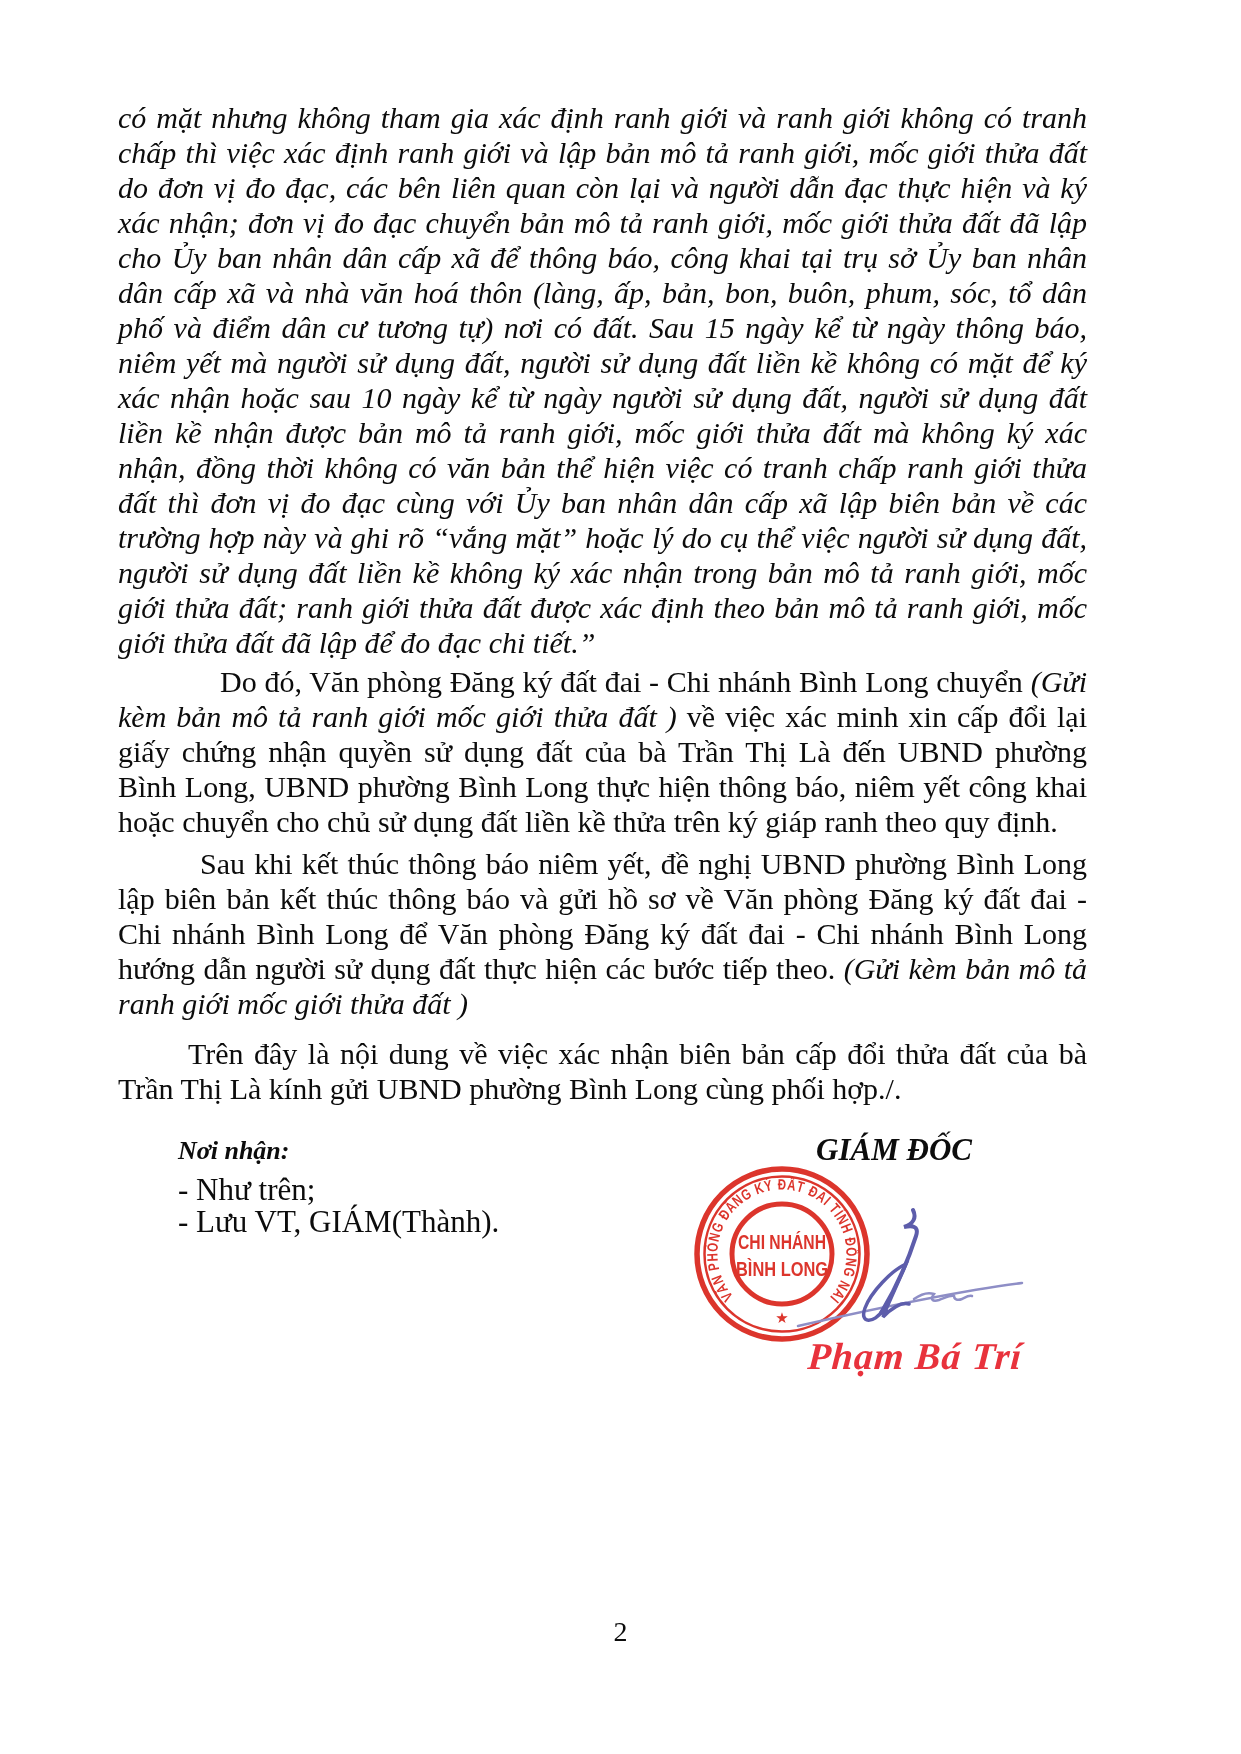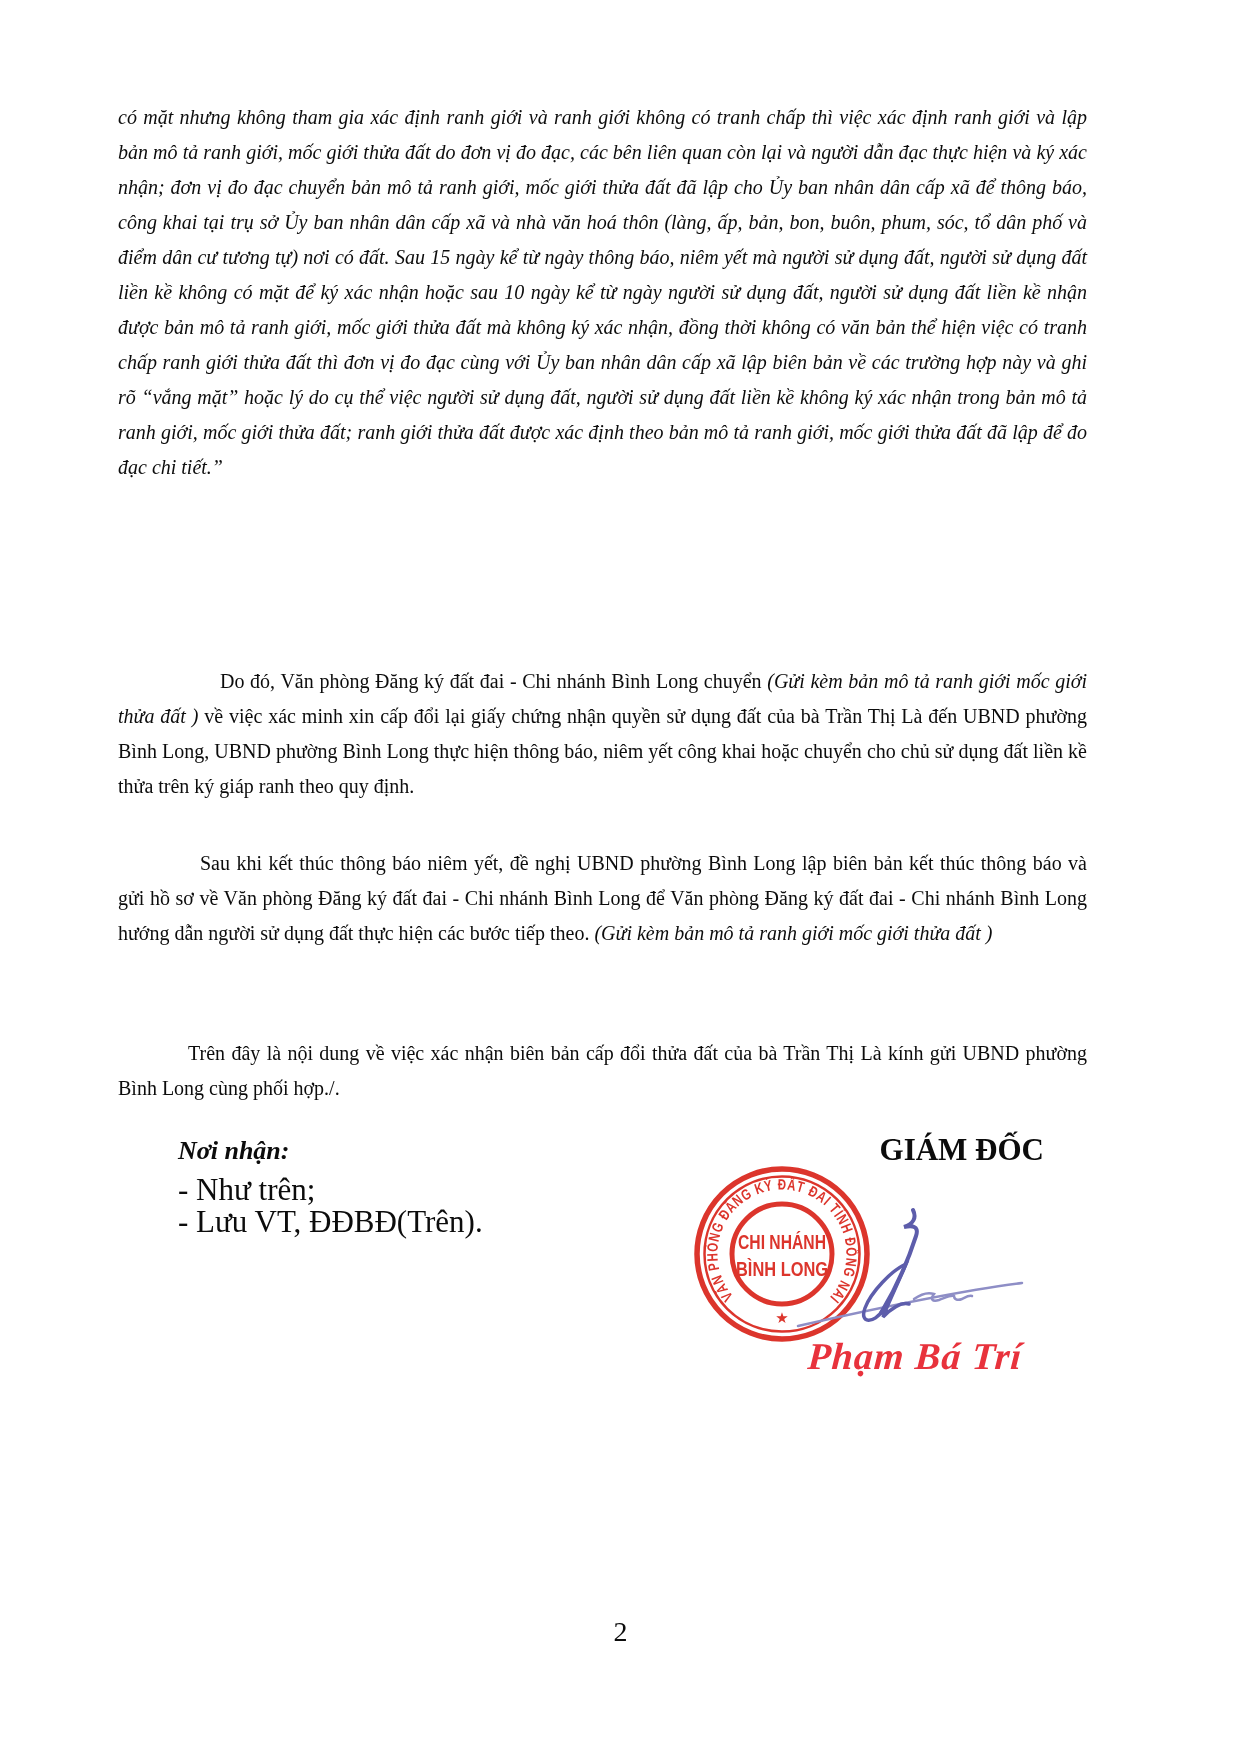--- a/index.html
+++ b/index.html
@@ -10,21 +10,21 @@
     height: 1754px;
     background: #ffffff;
     font-family: "Liberation Serif", serif;
     color: #0c0c0c;
     overflow: hidden;
   }
   .para {
     position: absolute;
     left: 118px;
     width: 969px;
-    font-size: 20px;
+    font-size: 30px;
     line-height: 35px;
     text-align: justify;
   }
   .para.quote { font-style: italic; top: 100px; }
   .para.p2 { top: 664px; text-indent: 102px; }
   .para.p3 { top: 846px; text-indent: 82px; }
   .para.p4 { top: 1036px; text-indent: 70px; }
   .run-italic { font-style: italic; }
 
   .recipients-label {
@@ -39,23 +39,24 @@
     left: 178px;
     font-size: 31px;
   }
   .recipient-item.r1 { top: 1172px; }
   .recipient-item.r2 { top: 1204px; }
 
   .signer-title {
     position: absolute;
     left: 744px; top: 1132px;
     width: 300px;
-    text-align: right;
+    text-align: center;
     font-size: 31px;
     font-weight: bold;
+    font-style: italic;
   }
   .stamp-svg {
     position: absolute;
     left: 692px; top: 1164px;
     width: 180px; height: 180px;
   }
   .signature-svg {
     position: absolute;
     left: 780px; top: 1180px;
     width: 260px; height: 160px;
@@ -90,21 +91,21 @@
   <p class="para quote">có mặt nhưng không tham gia xác định ranh giới và ranh giới không có tranh chấp thì việc xác định ranh giới và lập bản mô tả ranh giới, mốc giới thửa đất do đơn vị đo đạc, các bên liên quan còn lại và người dẫn đạc thực hiện và ký xác nhận; đơn vị đo đạc chuyển bản mô tả ranh giới, mốc giới thửa đất đã lập cho Ủy ban nhân dân cấp xã để thông báo, công khai tại trụ sở Ủy ban nhân dân cấp xã và nhà văn hoá thôn (làng, ấp, bản, bon, buôn, phum, sóc, tổ dân phố và điểm dân cư tương tự) nơi có đất. Sau 15 ngày kể từ ngày thông báo, niêm yết mà người sử dụng đất, người sử dụng đất liền kề không có mặt để ký xác nhận hoặc sau 10 ngày kể từ ngày người sử dụng đất, người sử dụng đất liền kề nhận được bản mô tả ranh giới, mốc giới thửa đất mà không ký xác nhận, đồng thời không có văn bản thể hiện việc có tranh chấp ranh giới thửa đất thì đơn vị đo đạc cùng với Ủy ban nhân dân cấp xã lập biên bản về các trường hợp này và ghi rõ “vắng mặt” hoặc lý do cụ thể việc người sử dụng đất, người sử dụng đất liền kề không ký xác nhận trong bản mô tả ranh giới, mốc giới thửa đất; ranh giới thửa đất được xác định theo bản mô tả ranh giới, mốc giới thửa đất đã lập để đo đạc chi tiết.”</p>
 
   <p class="para p2"><span>Do đó, Văn phòng Đăng ký đất đai - Chi nhánh Bình Long chuyển </span><span class="run-italic">(Gửi kèm bản mô tả ranh giới mốc giới thửa đất ) </span><span>về việc xác minh xin cấp đổi lại giấy chứng nhận quyền sử dụng đất của bà Trần Thị Là đến UBND phường Bình Long, UBND phường Bình Long thực hiện thông báo, niêm yết công khai hoặc chuyển cho chủ sử dụng đất liền kề thửa trên ký giáp ranh theo quy định.</span></p>
 
   <p class="para p4">Trên đây là nội dung về việc xác nhận biên bản cấp đổi thửa đất của bà Trần Thị Là kính gửi UBND phường Bình Long cùng phối hợp./.</p>
 
   <p class="para p3"><span>Sau khi kết thúc thông báo niêm yết, đề nghị UBND phường Bình Long lập biên bản kết thúc thông báo và gửi hồ sơ về Văn phòng Đăng ký đất đai - Chi nhánh Bình Long để Văn phòng Đăng ký đất đai - Chi nhánh Bình Long hướng dẫn người sử dụng đất thực hiện các bước tiếp theo. </span><span class="run-italic">(Gửi kèm bản mô tả ranh giới mốc giới thửa đất )</span></p>
 
   <div class="recipients-label">Nơi nhận:</div>
   <div class="recipient-item r1">- Như trên;</div>
-  <div class="recipient-item r2">- Lưu VT, ĐĐBĐ(Trên).</div>
+  <div class="recipient-item r2">- Lưu VT, GIÁM(Thành).</div>
 
   <div class="signer-title">GIÁM ĐỐC</div>
 
   <svg class="stamp-svg" viewBox="0 0 180 180" xmlns="http://www.w3.org/2000/svg">
     <defs>
       <path id="arcPath" d="M 41.5,132.5 A 64.5,64.5 0 1 1 138.5,132.5" fill="none"></path>
     </defs>
     <circle cx="90" cy="90" r="85" fill="none" stroke-width="5.5" stroke="#dc352c"></circle>
     <circle cx="90" cy="90" r="77.5" fill="none" stroke-width="2.5" stroke="#dc352c"></circle>
     <circle cx="90" cy="90" r="50" fill="none" stroke-width="5" stroke="#dc352c"></circle>

